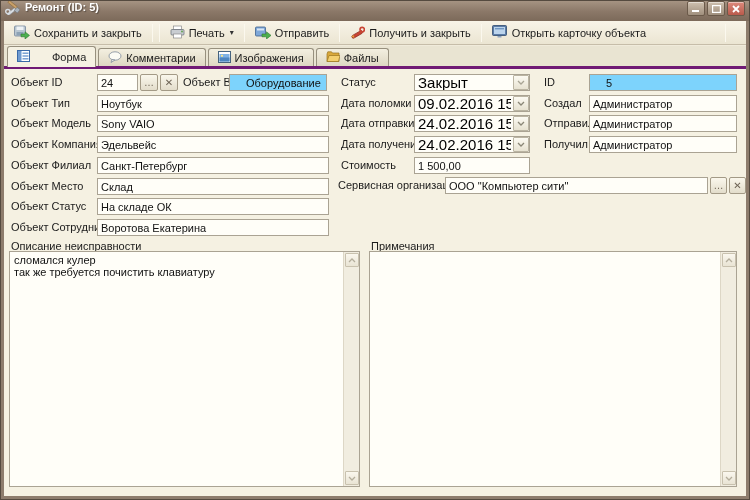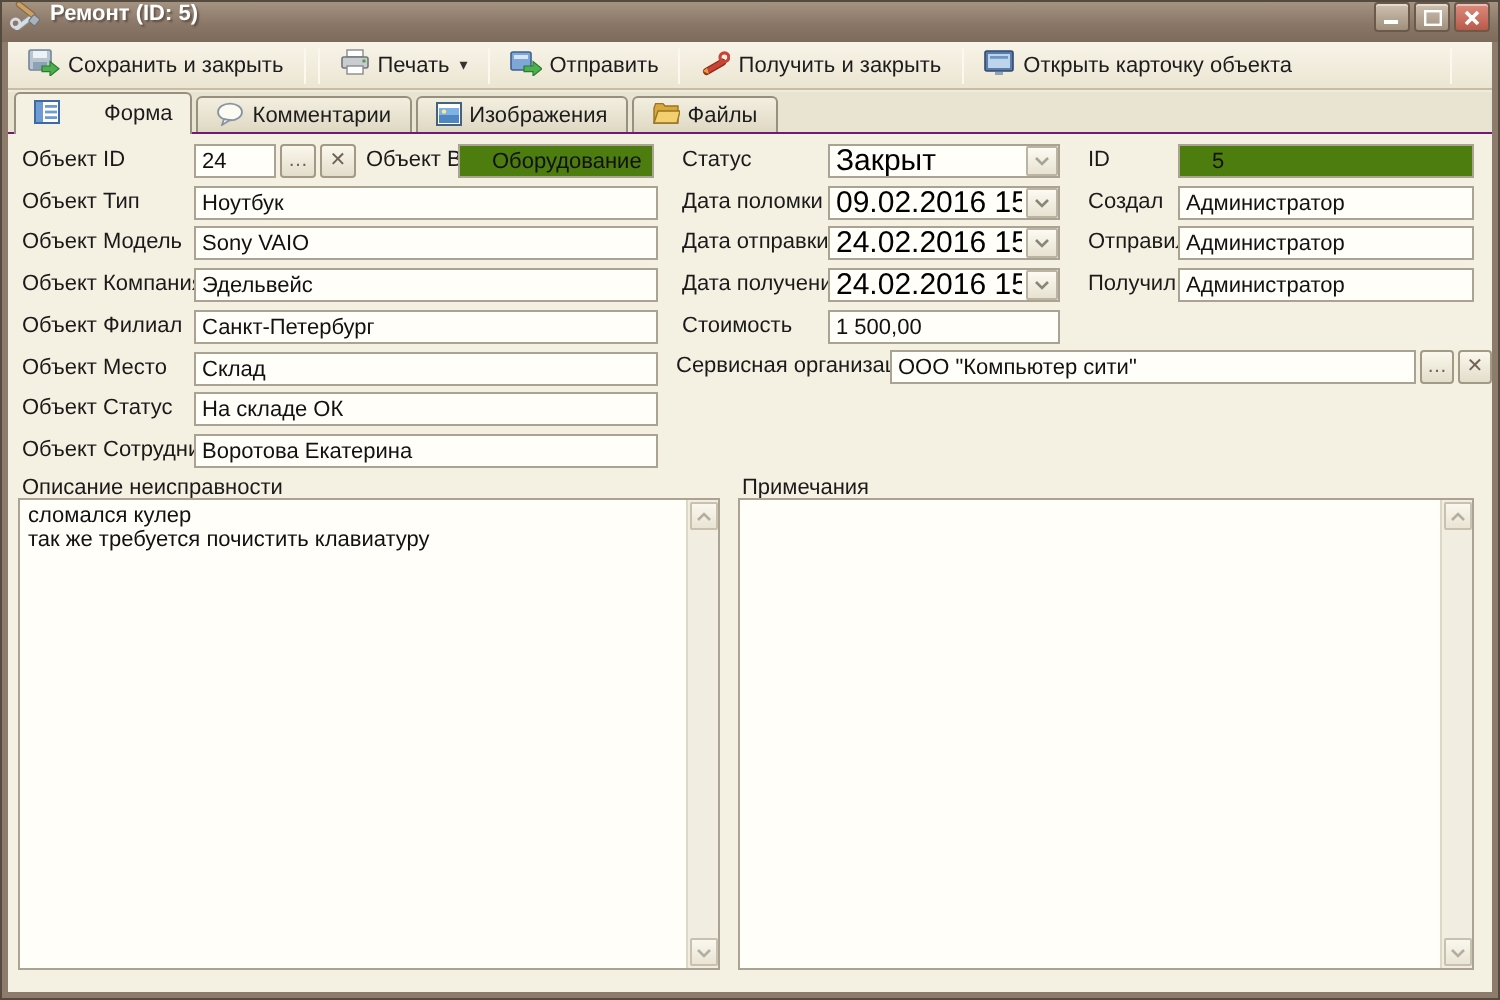--- a/index.html
+++ b/index.html
@@ -28,25 +28,25 @@
   .drop-arrow { font-size:8px; color:#333; margin-left:1px; }
   
   .tabstrip { position:absolute; left:0; top:25px; width:742px; height:21px; background:#e9e4d2;
     display:flex; align-items:flex-end; padding-left:3px; }
   .tab { display:flex; align-items:center; gap:4px; height:19px; padding:0 9px; font-size:11px;
     border:1px solid #97907e; border-bottom:none; border-radius:3px 3px 0 0; margin-right:2px;
     background:linear-gradient(#f3efe0,#ddd6c1); color:#1c1c1c; position:relative; }
   .tab.active { height:21px; background:#f5f1e2; z-index:2;gap:22px; }
   
   .panel { position:absolute; left:0; top:45px; width:742px; height:430px; background:#f5f1e2;
-    border-top:1px solid #701a75; font-size:11px; color:#1a1a1a; }
+    border-top:3px solid #701a75; font-size:11px; color:#1a1a1a; }
   .lbl { position:absolute; height:17px; line-height:17px; white-space:nowrap; }
   input.fld, .fldbox { position:absolute; height:17px; border:1px solid #aaa393; background:#fffef8;
     font-family:"Liberation Sans", sans-serif; font-size:11px; color:#111; padding:0 3px; outline:none; }
-  input.fld.ro { background:#4d7c0f;padding-left:16px; }
+  input.fld.ro { background:#7dd3fc;padding-left:16px; }
   .combo { position:absolute; height:17px; }
   .combo input { position:absolute; left:0; top:0; width:100%; height:17px; border:1px solid #aaa393;
     background:#fffef8; font-family:"Liberation Sans", sans-serif; font-size:15px; padding:0 18px 0 3px; outline:none; }
   .ddbtn { position:absolute; right:1px; top:1px; width:16px; height:15px;
     background:linear-gradient(#fcfaf2,#e7e2d1); border:1px solid #bab4a2; border-radius:1px;
     display:flex; align-items:center; justify-content:center; }
   .sqbtn { position:absolute; height:17px; width:18px; background:linear-gradient(#faf7ec,#e3ddcb);
     border:1px solid #a39a86; border-radius:2px; font-size:10px; color:#6d6354;
     display:flex; align-items:center; justify-content:center; line-height:1; }
   .memo { position:absolute; border:1px solid #aaa393; background:#fffef8; }

